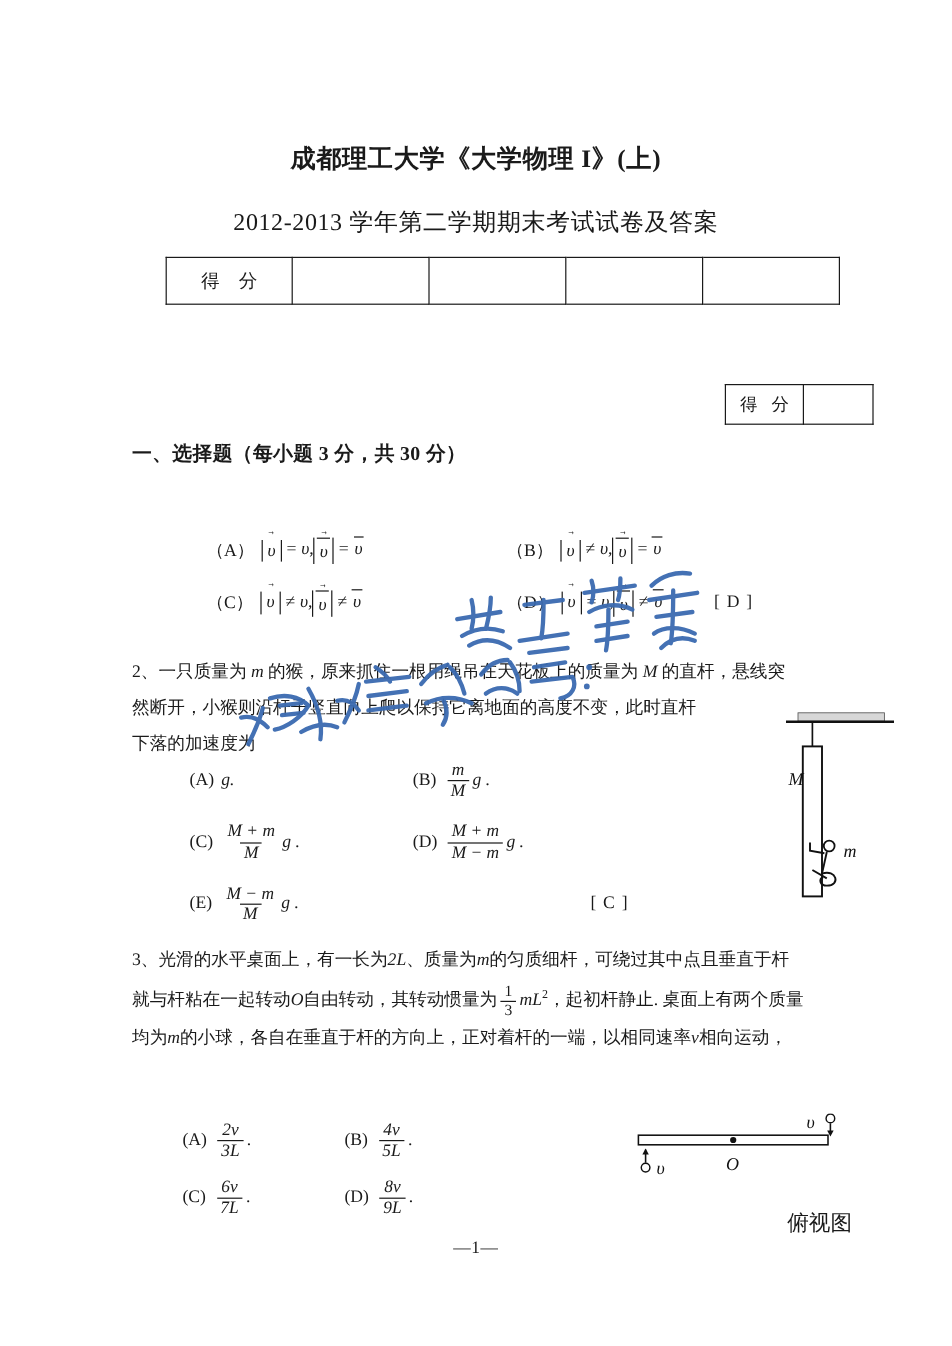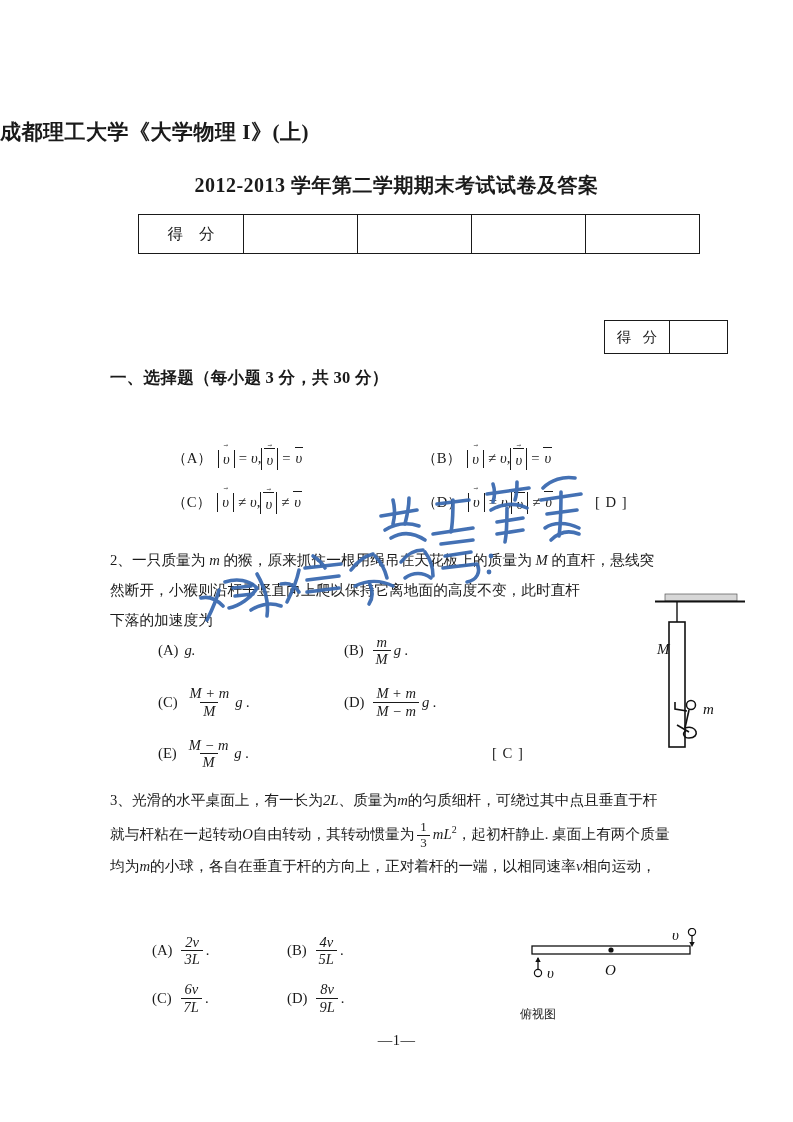--- a/index.html
+++ b/index.html
@@ -18,33 +18,34 @@
   .page {
     position: relative;
     width: 793px;
     height: 1122px;
     box-sizing: border-box;
     padding: 0;
   }
 
   
   .title1 {
+    text-align: center;
     font-size: 21px;
     font-weight: bold;
     letter-spacing: 0.5px;
     margin: 0;
     position: absolute;
     top: 118px;
     left: 0;
     width: 793px;
   }
   .title2 {
     text-align: center;
     font-size: 20px;
-    font-weight: bold;
+    font-weight: normal;
     letter-spacing: 0.5px;
     margin: 0;
     position: absolute;
     top: 172px;
     left: 0;
     width: 793px;
   }
 
   
   .score-table {
@@ -202,22 +203,22 @@
   .ansbox {
     white-space: nowrap;
     letter-spacing: 1px;
   }
 
   
   .fig { position: absolute; }
   .fig2 { top: 592px; left: 655px; }
   .fig3 { top: 928px; left: 520px; }
   .figcap {
-    text-align: left;
-    font-size: 12px;
+    text-align: right;
+    font-size: 18px;
     margin-top: 2px;
   }
 
   
   .watermark {
     position: absolute;
     top: 470px;
     left: 195px;
     width: 420px;
     height: 180px;

